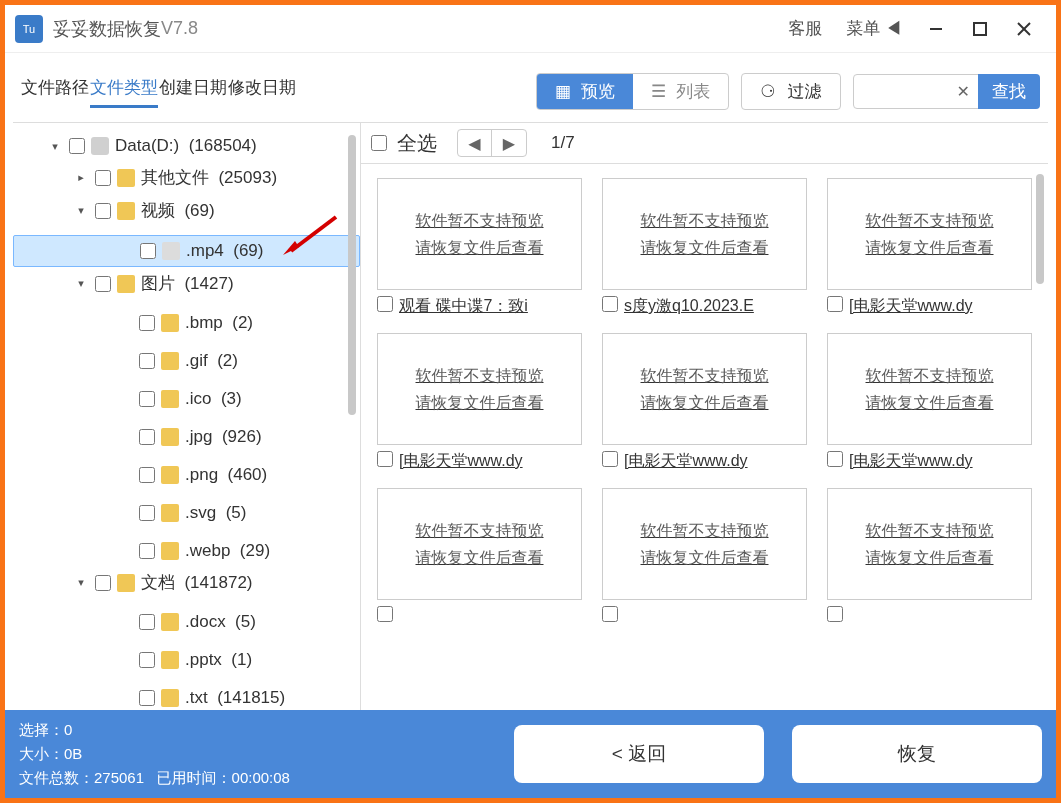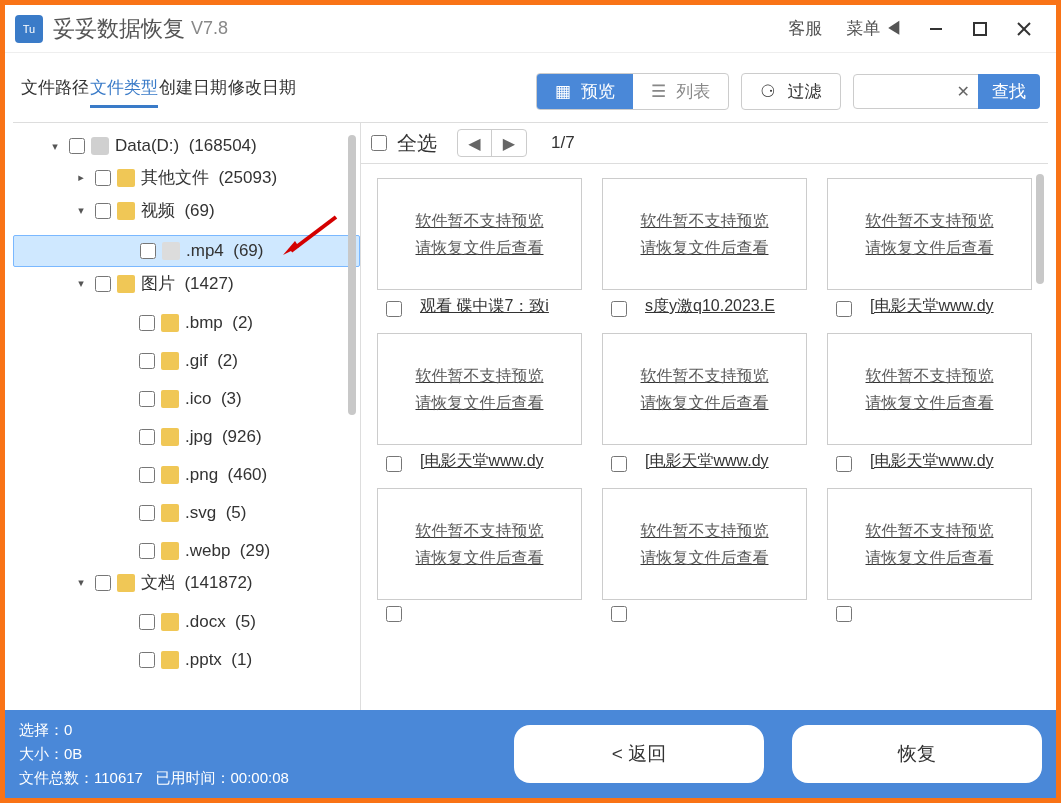--- a/index.html
+++ b/index.html
@@ -1,22 +1,22 @@
 <!DOCTYPE html>
 <html><head>
 <meta charset="utf-8">
 <style>
 * { box-sizing: border-box; margin: 0; padding: 0; }
 body { font-family: "Microsoft YaHei", sans-serif; font-size: 14px; color: #333; background: #fff; }
 .window { width: 1061px; height: 803px; border: 5px solid #f97316; position: relative; background: #fff; display: flex; flex-direction: column; }
 
 .titlebar { height: 48px; display: flex; align-items: center; padding: 0 10px; border-bottom: 1px solid #eee; }
 .titlebar .logo { width: 28px; height: 28px; background: #3a7bc8; color: #fff; display: flex; align-items: center; justify-content: center; border-radius: 4px; font-size: 11px; margin-right: 10px; }
-.titlebar .title { font-size: 22px; color: #555; }
-.titlebar .version { color: #888; margin-left: 6px; font-size: 18px; }
+.titlebar .title { font-size: 18px; color: #555; }
+.titlebar .version { color: #888; font-size: 18px; }
 .titlebar .spacer { flex: 1; }
 .titlebar .menu-link { margin: 0 12px; font-size: 17px; color: #555; cursor: pointer; }
 .titlebar .win-btn { width: 44px; height: 40px; display: flex; align-items: center; justify-content: center; cursor: pointer; font-size: 18px; }
 .titlebar svg { width: 14px; height: 14px; }
 
 .topbar { padding: 20px 16px 12px; display: flex; align-items: center; }
 .tabs { display: flex; gap: 1px; }
 .tab { font-size: 17px; color: #333; cursor: pointer; padding-bottom: 6px; }
 .tab.active { color: #3a7bc8; border-bottom: 3px solid #3a7bc8; }
 .topbar .spacer { flex: 1; }
@@ -52,28 +52,28 @@
 .preview-header .cb { }
 .preview-header .sel-all { font-size: 20px; }
 .preview-header .nav { display: flex; border: 1px solid #ccc; border-radius: 4px; margin-left: 10px; }
 .preview-header .navbtn { width: 34px; height: 26px; display: flex; align-items: center; justify-content: center; cursor: pointer; color: #666; font-size: 16px; }
 .preview-header .navbtn:first-child { border-right: 1px solid #ccc; }
 .preview-header .page { margin-left: 14px; font-size: 17px; }
 .grid-wrap { flex:1; overflow: hidden; position: relative; }
 .grid { display: grid; grid-template-columns: repeat(3, 1fr); gap: 16px 20px; padding: 14px 16px 14px 16px; }
 .card { display: flex; flex-direction: column; text-decoration: underline; }
 .thumb { border: 1px solid #ccc; height: 112px; display: flex; flex-direction: column; align-items: center; justify-content: center; text-align: center; color: #5a5a5a; font-size: 16px; line-height: 1.7; }
-.cap { display: flex; align-items: flex-end; margin-top: 6px; font-size: 16px; color: #333; gap: 18px; margin-left: 9px; }
+.cap { display: flex; align-items: flex-start; margin-top: 6px; font-size: 16px; color: #333; gap: 6px; }
 .cap span.txt { white-space: nowrap; overflow: hidden; text-overflow: clip; }
 .preview-scroll { position: absolute; right: 4px; top: 10px; width: 8px; height: 110px; background: #c8c8c8; border-radius: 4px; }
 
 .statusbar { background: #4a88d8; color: #fff; height: 88px; display: flex; align-items: center; padding: 0 14px; gap: 14px; }
 .status-text { font-size: 15px; line-height: 1.6; }
 .statusbar .spacer { flex: 1; }
-.big-btn { background: #fff; color: #333; border-radius: 16px; padding: 16px 0; width: 250px; text-align: center; font-size: 19px; cursor: pointer; }
+.big-btn { background: #fff; color: #333; border-radius: 8px; padding: 16px 0; width: 250px; text-align: center; font-size: 19px; cursor: pointer; }
 .big-btn + .big-btn { margin-left: 14px; }
 
 input[type=checkbox] { width: 16px; height: 16px; }
 </style>
 </head>
 <body>
 
 <div class="window">
   <div class="titlebar">
     <div class="logo">Tu</div>
@@ -140,20 +140,21 @@
         <div class="tree-node lv2"><span class="chev"></span><input type="checkbox" class="cb" style=""><span class="ico"></span><span>.bmp</span>&nbsp;&nbsp;<span>(2)</span></div>
         <div class="tree-node lv2"><span class="chev"></span><input type="checkbox" class="cb" style=""><span class="ico"></span><span>.gif</span>&nbsp;&nbsp;<span>(2)</span></div>
         <div class="tree-node lv2"><span class="chev"></span><input type="checkbox" class="cb" style=""><span class="ico"></span><span>.ico</span>&nbsp;&nbsp;<span>(3)</span></div>
         <div class="tree-node lv2"><span class="chev"></span><input type="checkbox" class="cb" style=""><span class="ico"></span><span>.jpg</span>&nbsp;&nbsp;<span>(926)</span></div>
         <div class="tree-node lv2"><span class="chev"></span><input type="checkbox" class="cb" style=""><span class="ico"></span><span>.png</span>&nbsp;&nbsp;<span>(460)</span></div>
         <div class="tree-node lv2"><span class="chev"></span><input type="checkbox" class="cb" style=""><span class="ico"></span><span>.svg</span>&nbsp;&nbsp;<span>(5)</span></div>
         <div class="tree-node lv2"><span class="chev"></span><input type="checkbox" class="cb" style=""><span class="ico"></span><span>.webp</span>&nbsp;&nbsp;<span>(29)</span></div>
         <div class="tree-node lv1"><span class="chev">▾</span><input type="checkbox" class="cb" style=""><span class="ico"></span><span>文档</span>&nbsp;&nbsp;<span>(141872)</span></div>
         <div class="tree-node lv2"><span class="chev"></span><input type="checkbox" class="cb" style=""><span class="ico"></span><span>.docx</span>&nbsp;&nbsp;<span>(5)</span></div>
         <div class="tree-node lv2"><span class="chev"></span><input type="checkbox" class="cb" style=""><span class="ico"></span><span>.pptx</span>&nbsp;&nbsp;<span>(1)</span></div>
+        <div class="tree-node lv2"><span class="chev"></span><input type="checkbox" class="cb" style=""><span class="ico"></span><span>.txt</span>&nbsp;&nbsp;<span>(141815)</span></div>
       </div>
       <div class="tree-scroll"></div>
       <div class="arrow-annot"><svg viewBox="0 0 60 40">
             <line x1="55" y1="2" x2="10" y2="36" stroke="#d40000" stroke-width="4"></line>
             <polygon points="2,40 18,32 14,26" fill="#d40000"></polygon>
           </svg></div>
     </div>
 
     <div class="preview-pane">
       <div class="preview-header">
@@ -260,19 +261,19 @@
         </div>
         <div class="preview-scroll"></div>
       </div>
     </div>
   </div>
 
   <div class="statusbar">
     <div class="status-text">
       <div><span>选择：</span><span>0</span></div>
       <div><span>大小：</span><span>0B</span></div>
-      <div><span>文件总数：</span><span>110617</span>&nbsp;&nbsp;&nbsp;<span>已用时间：</span><span>00:00:08</span></div>
+      <div><span>文件总数：</span><span>275061</span>&nbsp;&nbsp;&nbsp;<span>已用时间：</span><span>00:00:08</span></div>
     </div>
     <div class="spacer"></div>
     <div class="big-btn">&lt; 返回</div>
     <div class="big-btn">恢复</div>
   </div>
 </div>
 
 </body></html>

